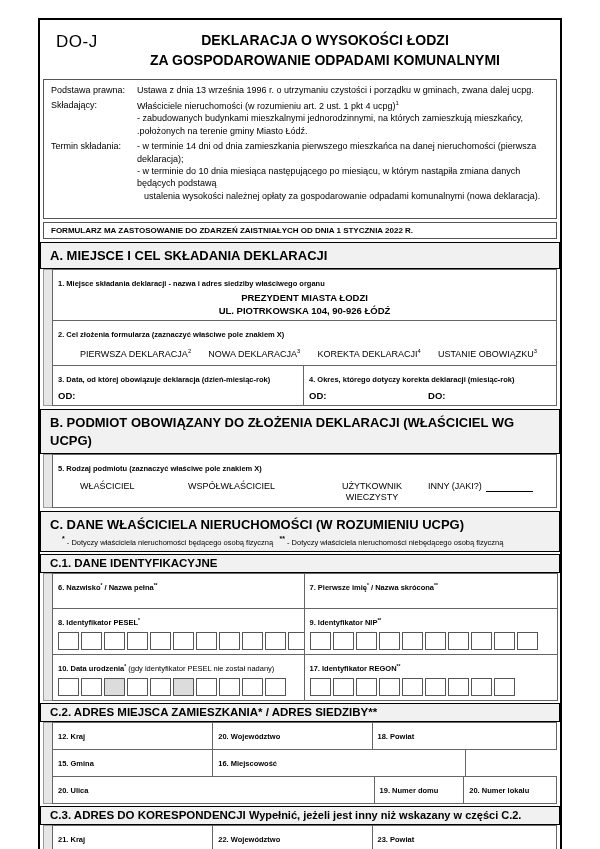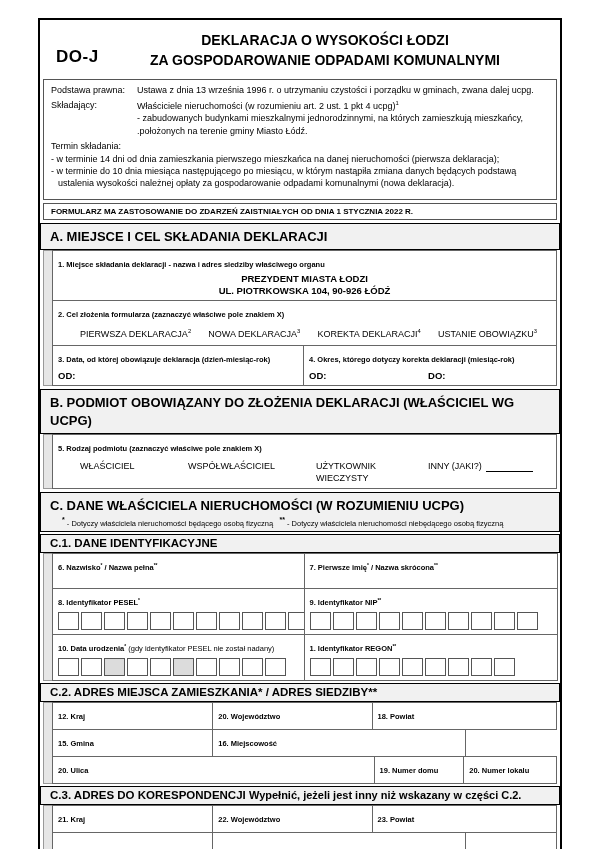--- a/index.html
+++ b/index.html
@@ -5,27 +5,27 @@
   html,body { margin:0; padding:0; background:#fff; }
   .page {
     width:600px; height:849px; overflow:hidden; background:#fff;
     font-family:"Liberation Sans","DejaVu Sans",sans-serif; color:#000;
     box-sizing:border-box; padding:18px 38px 0 38px; position:relative;
   }
   .sheet { border:2px solid #000; background:#fff; }
 
   
   .hdr { position:relative; padding:10px 10px 6px 10px; }
-  .hdr .code { position:absolute; left:16px; top:27px; font-size:17px; font-weight:bold; letter-spacing:0.5px; }
+  .hdr .code { position:absolute; left:16px; top:12px; font-size:17px; font-weight:normal; letter-spacing:0.5px; }
   .hdr .title { text-align:center; font-weight:bold; font-size:14px; line-height:1.45; padding:0 30px 0 80px; }
 
   
   .meta { border:1px solid #555; margin:2px 3px; padding:4px 7px; font-size:9px; line-height:1.38; }
   .meta-row { display:flex; margin-bottom:3px; }
-  .meta-row:last-child { margin-bottom:5px;flex-direction:column; }
+  .meta-row:last-child { margin-bottom:12px; }
   .meta-label { width:86px; flex-shrink:0; }
   .meta-value { flex:1; }
   .meta-value .ind { display:block; }
   .meta-value .ind2 { display:block; padding-left:7px; }
   sup { font-size:0.65em; }
 
   .notice { border:1px solid #555; margin:3px 3px; padding:3px 7px; font-size:8px; font-weight:bold; }
 
   
   .secbar { border:1.5px solid #000; background:#f1f1f1; margin:3px 0 0 0; padding:3px 9px 4px 9px; }
@@ -46,21 +46,21 @@
   }
   .frow:first-child .fcell { margin-top:0; }
   .flabel { font-size:7.5px; font-weight:bold; line-height:1.3; }
   .flabel .norm { font-weight:normal; }
   .centerval { text-align:center; font-weight:bold; font-size:9.5px; line-height:1.5; margin-top:1px; }
 
   .optrow { display:flex; font-size:9px; margin:7px 0 4px 0; padding:0 14px 0 22px; justify-content:space-between; }
   .optrow2 { display:flex; font-size:9px; margin:6px 0 2px 0; padding-left:22px; }
   .opt { white-space:nowrap; }
   .opt .two { display:inline-block; line-height:1.25; vertical-align:top; }
-  .w1 { width:108px; } .w2 { width:128px; } .w3 { width:112px; }
+  .w1 { width:108px; } .w2 { width:128px; } .w3 { width:112px;text-align:center; }
   .fillline { flex:1; border-bottom:1px solid #000; margin:0 18px 1px 4px; height:10px; }
 
   .odrow { display:flex; font-size:9.5px; font-weight:bold; margin-top:4px; margin-bottom:2px; }
   .odrow .od2 { margin-left:42%; }
 
   .boxes { margin:3px 0 2px 0; white-space:nowrap; }
   .cbox { display:inline-block; width:19px; height:16px; border:1px solid #555; background:#fff; margin-right:2px; vertical-align:top; }
   .cbox.shaded { background:#dcdcdc; }
 
   .h40 { min-height:40px; } .h36 { min-height:36px; } .h33 { min-height:33px; }
@@ -211,21 +211,21 @@
           </div>
         </div>
         <div class="frow">
           <div class="fcell h40 half">
             <span class="flabel"><span>10. Data urodzenia</span><sup>*</sup><span class="norm"> (gdy identyfikator PESEL nie został nadany)</span></span>
             <div class="boxes">
               <span class="cbox"></span><span class="cbox"></span><span class="cbox shaded"></span><span class="cbox"></span><span class="cbox"></span><span class="cbox shaded"></span><span class="cbox"></span><span class="cbox"></span><span class="cbox"></span><span class="cbox"></span>
             </div>
           </div>
           <div class="fcell h40 halfr">
-            <span class="flabel"><span>1. Identyfikator REGON</span><sup>**</sup></span>
+            <span class="flabel"><span>17. Identyfikator REGON</span><sup>**</sup></span>
             <div class="boxes">
               <span class="cbox"></span><span class="cbox"></span><span class="cbox"></span><span class="cbox"></span><span class="cbox"></span><span class="cbox"></span><span class="cbox"></span><span class="cbox"></span><span class="cbox"></span>
             </div>
           </div>
         </div>
       </div>
     </div>
 
     <div class="subbar">C.2. ADRES MIEJSCA ZAMIESZKANIA* / ADRES SIEDZIBY**</div>
     <div class="fwrap">

